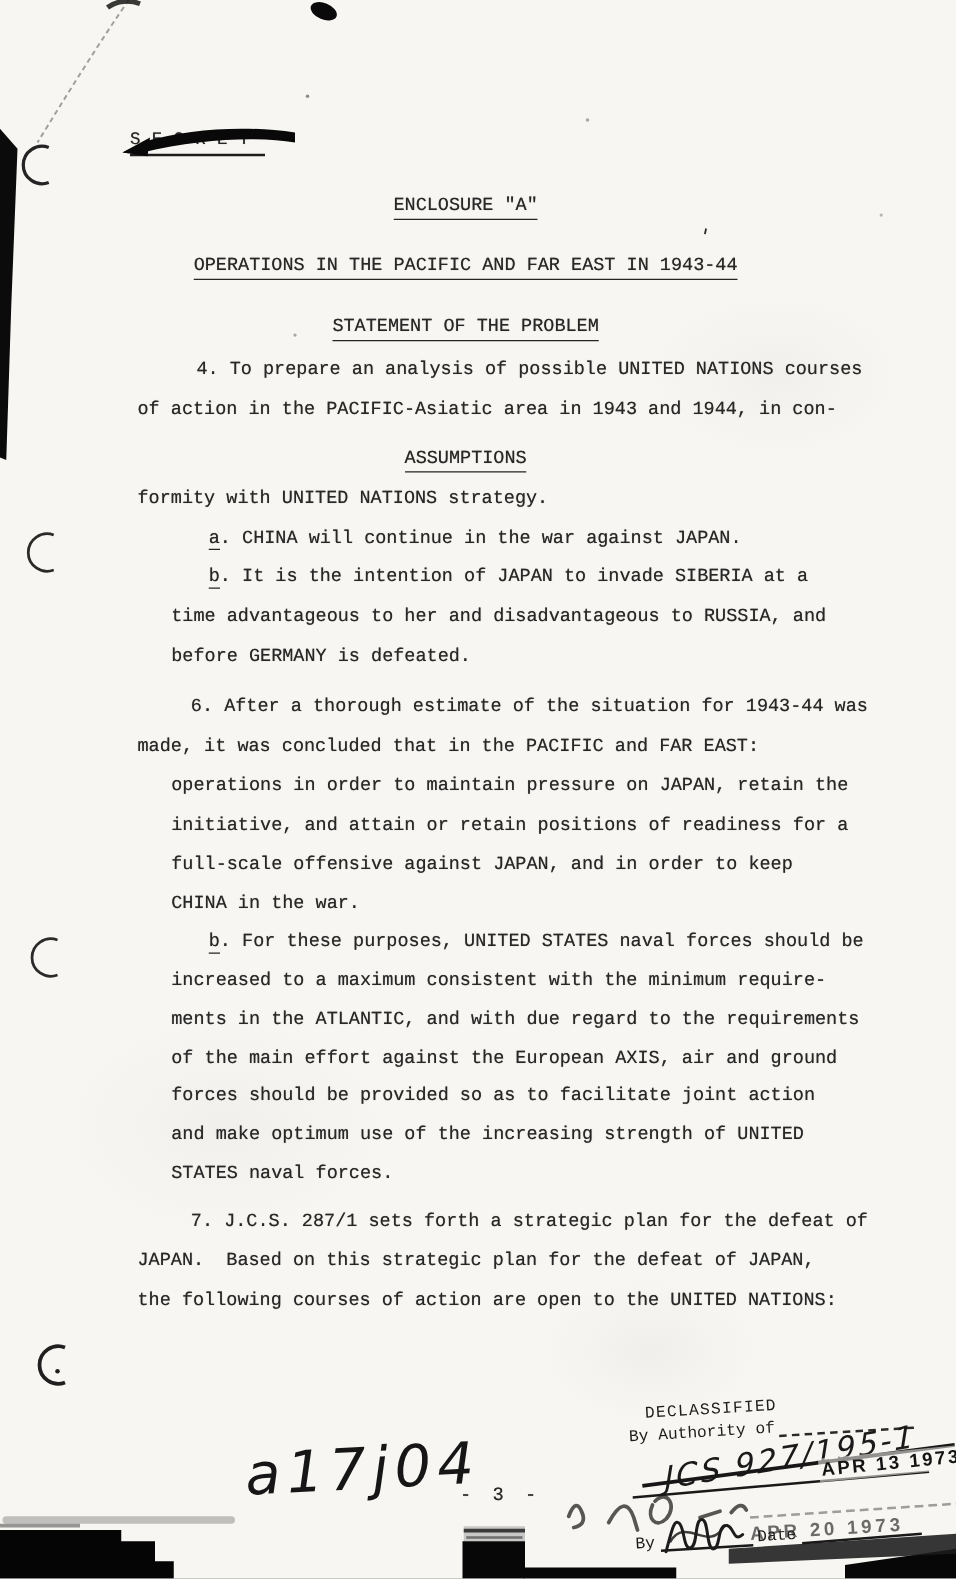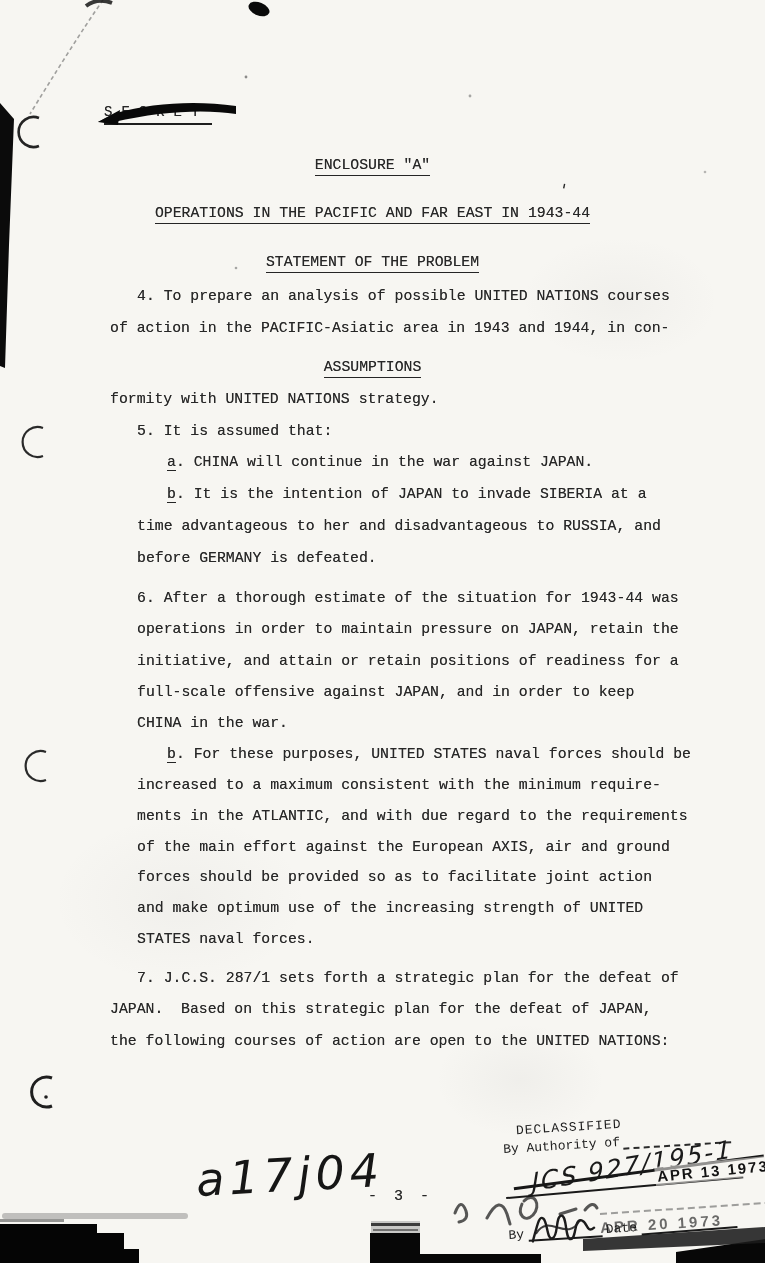--- a/index.html
+++ b/index.html
@@ -20,21 +20,21 @@
   
   #classification{position:absolute;left:104px;top:104px;letter-spacing:9px;font-size:14px;}
   #classification .hu{border-bottom:2px solid #1e1e1e;padding-bottom:3px;padding-right:4px;}
   
   #typed{position:absolute;left:110px;top:142px;width:600px;}
   .center{width:525px;text-align:center;}
   .hu{border-bottom:1.5px solid #252525;padding-bottom:2px;}
   .line{height:31.8px;line-height:31.8px;white-space:pre;}
   .lh2{height:31.2px;line-height:31.2px;}
   .lh3{height:30.8px;line-height:30.8px;}
-  .ind1{padding-left:27px;}   
+  .ind1{padding-left:27px;text-align:center;}   
   .ind2{padding-left:57px;}   
   .ind1c{padding-left:27px;}  
   .mtA{margin-top:8px;}.mtB{margin-top:16px;}.mtC{margin-top:17px;}
   .mtD{margin-top:3px;}.mtE{margin-top:7px;}.mtF{margin-top:8px;}
   .ul{border-bottom:1.5px solid #252525;}
   
   #stray-mark{position:absolute;left:561px;top:180px;font-size:17px;transform:rotate(12deg);font-family:"DejaVu Sans",sans-serif;}
   
   #handcode{position:absolute;left:196px;top:1148px;font-family:"DejaVu Sans",sans-serif;
     font-style:italic;font-size:46px;letter-spacing:5px;color:#161616;transform:rotate(-3deg);}
@@ -80,27 +80,27 @@
     <div class="line center mtA"><span class="hu">ENCLOSURE "A"</span></div>
     <div class="line center mtB"><span class="hu">OPERATIONS IN THE PACIFIC AND FAR EAST IN 1943-44</span></div>
     <div class="line center mtC"><span class="hu">STATEMENT OF THE PROBLEM</span></div>
 
     <div class="line ind1 mtD">4. To prepare an analysis of possible UNITED NATIONS courses</div>
     <div class="line">of action in the PACIFIC-Asiatic area in 1943 and 1944, in con-</div>
     <div class="line center mtE"><span class="hu">ASSUMPTIONS</span></div>
 
     <div class="line">formity with UNITED NATIONS strategy.</div>
 
-    <div class="line ind1">5. It is assumed that:</div>
     <div class="line ind2"><span class="ul">a</span><span>. CHINA will continue in the war against JAPAN.</span></div>
     <div class="line ind2"><span class="ul">b</span><span>. It is the intention of JAPAN to invade SIBERIA at a</span></div>
     <div class="line ind1c">time advantageous to her and disadvantageous to RUSSIA, and</div>
     <div class="line ind1c">before GERMANY is defeated.</div>
 
     <div class="line ind1 mtF">6. After a thorough estimate of the situation for 1943-44 was</div>
+    <div class="line">made, it was concluded that in the PACIFIC and FAR EAST:</div>
     <div class="line lh2 ind1c">operations in order to maintain pressure on JAPAN, retain the</div>
     <div class="line lh2 ind1c">initiative, and attain or retain positions of readiness for a</div>
     <div class="line lh2 ind1c">full-scale offensive against JAPAN, and in order to keep</div>
     <div class="line lh2 ind1c">CHINA in the war.</div>
     <div class="line lh3 ind2"><span class="ul">b</span><span>. For these purposes, UNITED STATES naval forces should be</span></div>
     <div class="line lh3 ind1c">increased to a maximum consistent with the minimum require-</div>
     <div class="line lh3 ind1c">ments in the ATLANTIC, and with due regard to the requirements</div>
     <div class="line lh3 ind1c">of the main effort against the European AXIS, air and ground</div>
     <div class="line lh3 ind1c">forces should be provided so as to facilitate joint action</div>
     <div class="line lh3 ind1c">and make optimum use of the increasing strength of UNITED</div>

